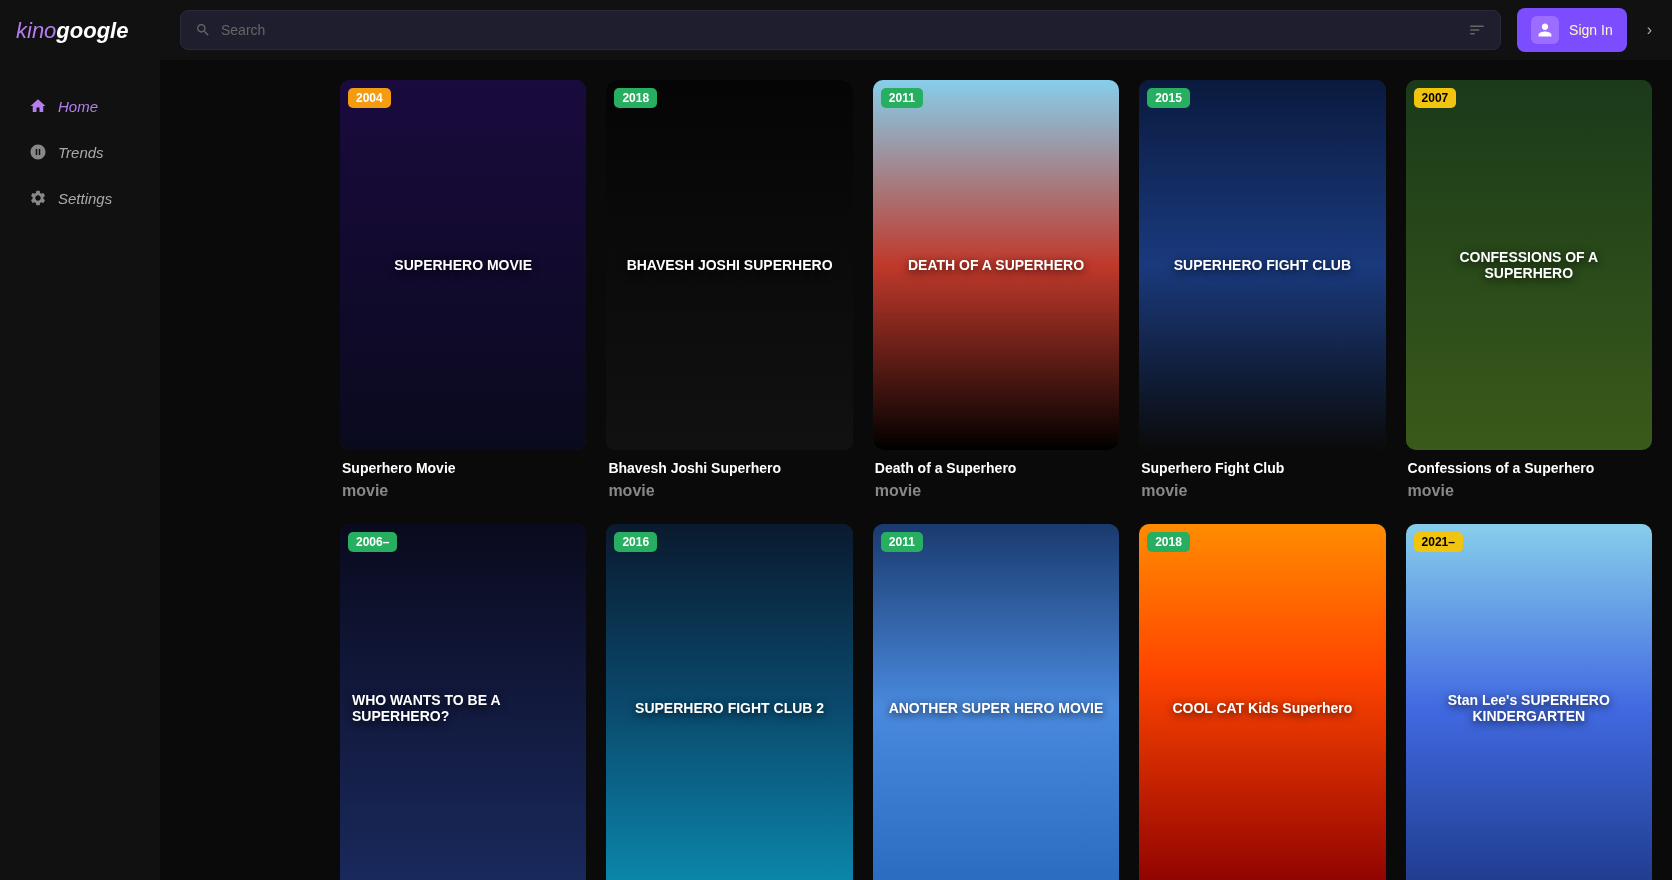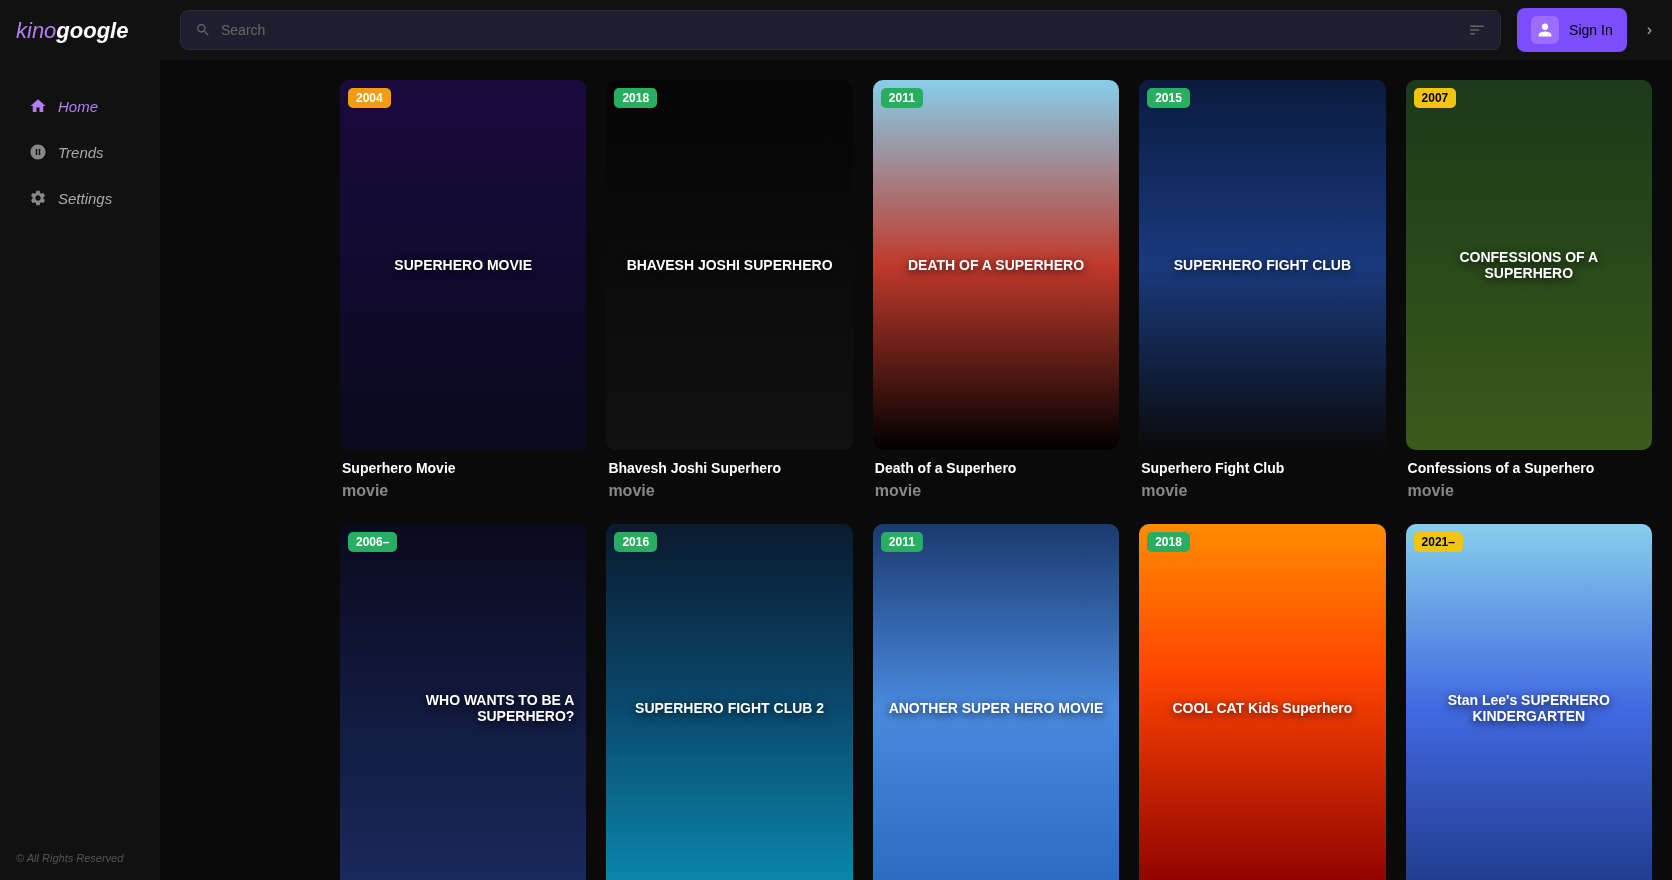--- a/index.html
+++ b/index.html
@@ -103,21 +103,21 @@
     .filter-icon {
       color: #666;
       font-size: 18px;
       cursor: pointer;
       display: flex;
       align-items: center;
     }
 
     .sign-in-btn {
       background: #7c4dff;
-      color: #000000;
+      color: #fef9c3;
       border: none;
       border-radius: 8px;
       padding: 8px 14px;
       cursor: pointer;
       display: flex;
       align-items: center;
       gap: 10px;
       font-size: 14px;
       white-space: nowrap;
     }
@@ -286,23 +286,20 @@
     <div class="nav-item">
       <span class="nav-icon">
         <svg width="18" height="18" viewBox="0 0 24 24" fill="#888">
           <path d="M19.14 12.94c.04-.3.06-.61.06-.94 0-.32-.02-.64-.07-.94l2.03-1.58c.18-.14.23-.41.12-.61l-1.92-3.32c-.12-.22-.37-.29-.59-.22l-2.39.96c-.5-.38-1.03-.7-1.62-.94l-.36-2.54c-.04-.24-.24-.41-.48-.41h-3.84c-.24 0-.43.17-.47.41l-.36 2.54c-.59.24-1.13.57-1.62.94l-2.39-.96c-.22-.08-.47 0-.59.22L2.74 8.87c-.12.21-.08.47.12.61l2.03 1.58c-.05.3-.09.63-.09.94s.02.64.07.94l-2.03 1.58c-.18.14-.23.41-.12.61l1.92 3.32c.12.22.37.29.59.22l2.39-.96c.5.38 1.03.7 1.62.94l.36 2.54c.05.24.24.41.48.41h3.84c.24 0 .44-.17.47-.41l.36-2.54c.59-.24 1.13-.56 1.62-.94l2.39.96c.22.08.47 0 .59-.22l1.92-3.32c.12-.22.07-.47-.12-.61l-2.01-1.58zM12 15.6c-1.98 0-3.6-1.62-3.6-3.6s1.62-3.6 3.6-3.6 3.6 1.62 3.6 3.6-1.62 3.6-3.6 3.6z"></path>
         </svg>
       </span>
       <span>Settings</span>
     </div>
   </nav>
 
-  <div class="sidebar-footer">
-    <span>© All Rights Reserved</span>
-  </div>
 </div>
 
 <div id="header">
   <div id="search-box">
     <svg width="16" height="16" viewBox="0 0 24 24" fill="#666">
       <path d="M15.5 14h-.79l-.28-.27C15.41 12.59 16 11.11 16 9.5 16 5.91 13.09 3 9.5 3S3 5.91 3 9.5 5.91 16 9.5 16c1.61 0 3.09-.59 4.23-1.57l.27.28v.79l5 4.99L20.49 19l-4.99-5zm-6 0C7.01 14 5 11.99 5 9.5S7.01 5 9.5 5 14 7.01 14 9.5 11.99 14 9.5 14z"></path>
     </svg>
     <input type="text" placeholder="Search" style="">
     <div class="filter-icon">
       <svg width="18" height="18" viewBox="0 0 24 24" fill="#666">
@@ -381,21 +378,21 @@
       <span class="year-badge badge-yellow">2007</span>
     </div>
     <div class="movie-info">
       <div class="movie-title">Confessions of a Superhero</div>
       <div class="movie-type">movie</div>
     </div>
   </div>
       <div class="movie-card">
     <div class="poster-wrapper">
       <div class="poster-sim p6-content">
-        <span style="font-size:14px;font-weight:900;text-align:right;color:#fff;text-shadow:0 2px 8px rgba(0,0,0,0.8);padding:4px;">WHO WANTS TO BE A SUPERHERO?</span>
+        <span style="font-size:14px;font-weight:900;text-align:left;color:#fff;text-shadow:0 2px 8px rgba(0,0,0,0.8);padding:4px;">WHO WANTS TO BE A SUPERHERO?</span>
       </div>
       <span class="year-badge badge-green">2006–</span>
     </div>
 
   </div>
       <div class="movie-card">
     <div class="poster-wrapper">
       <div class="poster-sim p7-content">
         <span style="font-size:14px;font-weight:900;text-align:center;color:#fff;text-shadow:0 2px 8px rgba(0,0,0,0.8);padding:4px;">SUPERHERO FIGHT CLUB 2</span>
       </div>

